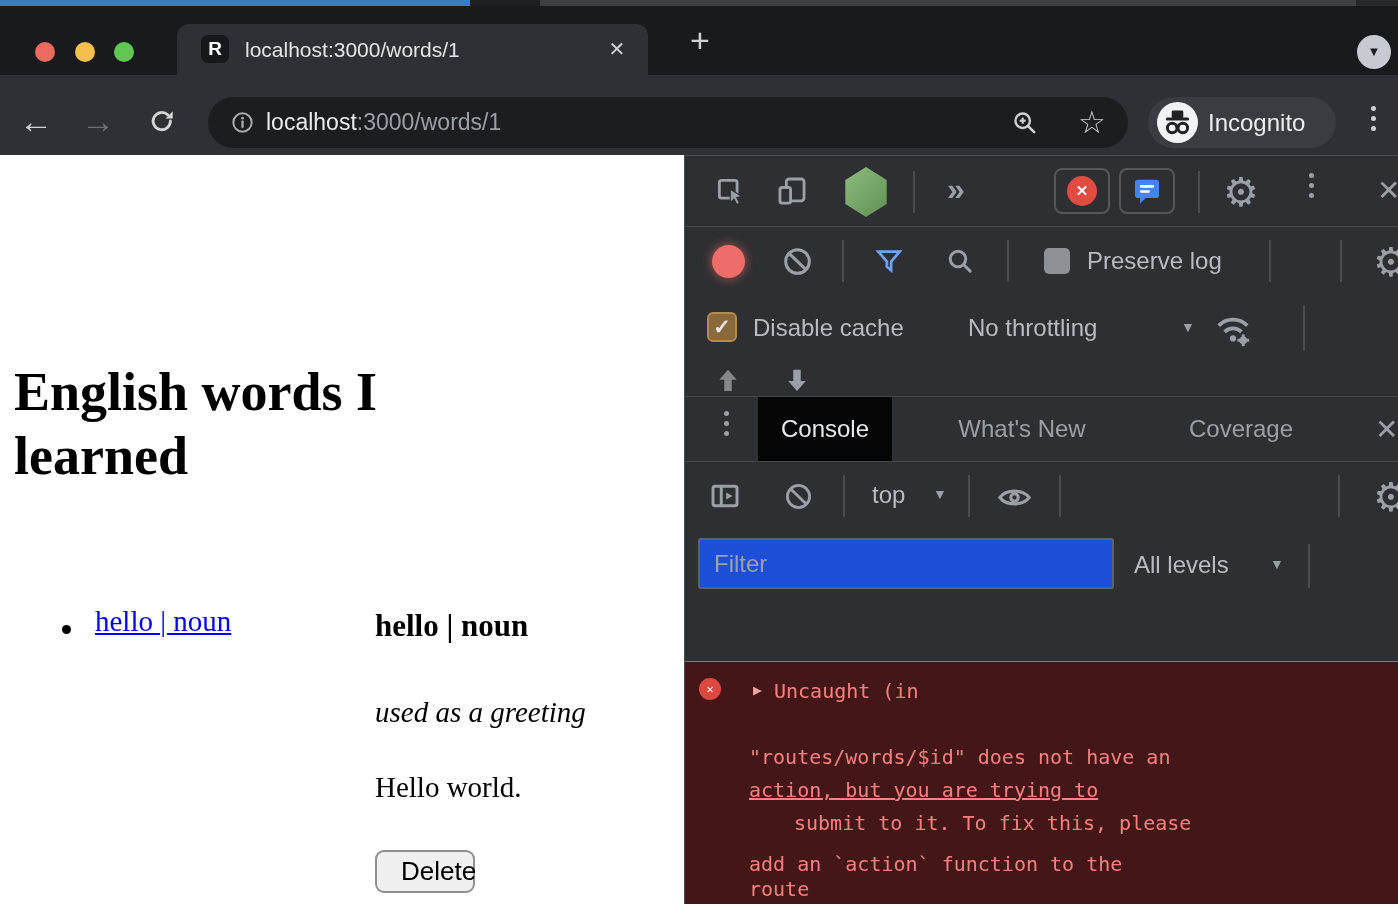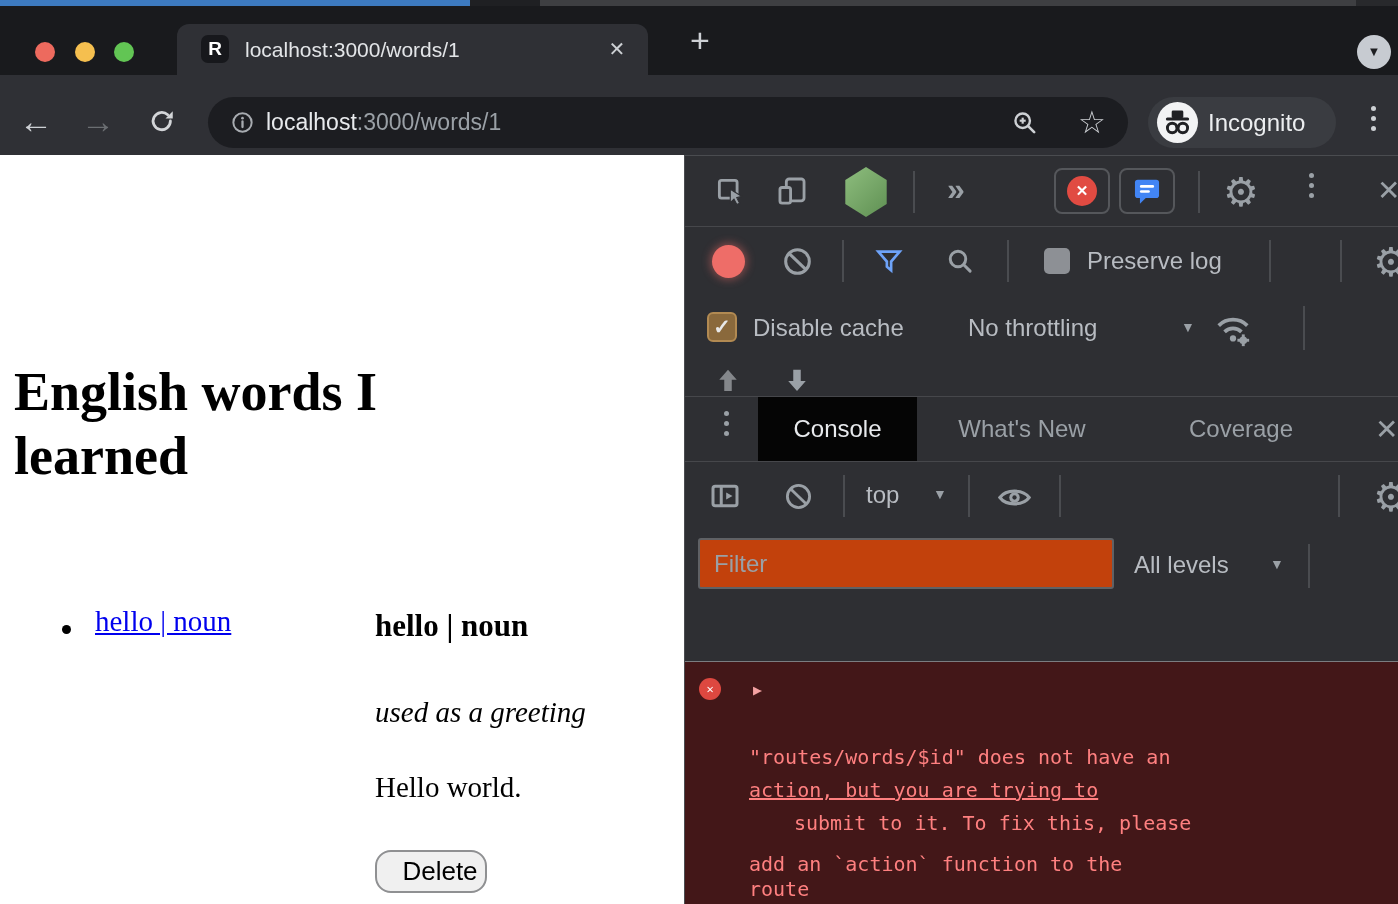--- a/index.html
+++ b/index.html
@@ -27,22 +27,22 @@
   .dots3{display:flex;flex-direction:column;gap:5px;align-items:center;}
   .dots3 i{width:5px;height:5px;border-radius:50%;background:#cdd0d4;display:block;}
   
   .page{top:155px;left:0;width:684px;height:749px;background:#ffffff;font-family:"Liberation Serif",serif;}
   .h1{left:14px;top:205px;width:540px;font-size:54px;line-height:64px;font-weight:bold;color:#000;}
   .bullet{left:62px;top:470px;width:9px;height:9px;border-radius:50%;background:#000;}
   .wordlink{left:95px;top:450px;font-size:29px;color:#0000ee;text-decoration:underline;}
   .dword{left:375px;top:453px;font-size:31px;font-weight:bold;color:#000;}
   .ddef{left:375px;top:541px;font-size:29px;font-style:italic;color:#000;}
   .dex{left:375px;top:616px;font-size:29px;color:#000;}
-  .delbtn{left:375px;top:695px;width:112px;height:43px;background:#f0f0f0;border:2px solid #8f9092;
-          border-radius:16px;font-family:"Liberation Sans",sans-serif;font-size:26px;color:#000;cursor:pointer;padding-left:24px;}
+  .delbtn{left:375px;top:695px;width:100px;height:43px;background:#f0f0f0;border:2px solid #8f9092;
+          border-radius:9px;font-family:"Liberation Sans",sans-serif;font-size:26px;color:#000;cursor:pointer;padding-left:24px;}
   
   .devtools{top:155px;left:684px;width:714px;height:749px;background:#2e2f33;box-sizing:border-box;
             border-left:1px solid #4a4c50;border-top:1px solid #4a4c50;color:#b8bcc2;}
   .row{left:0;width:713px;}
   .brdr{border-bottom:1px solid #46474b;box-sizing:border-box;}
   .vsep{width:2px;background:#4a4c50;}
   .dtgear{font-size:40px;color:#9aa0a6;line-height:1;}
   .dtx{font-size:28px;color:#9aa0a6;}
   .chev2{font-size:32px;color:#9aa0a6;font-weight:bold;}
   .iconbtn{width:56px;height:46px;border:2px solid #55575b;border-radius:8px;box-sizing:border-box;
@@ -50,21 +50,21 @@
   .errdot{width:30px;height:30px;border-radius:50%;background:#e14b42;color:#fff;font-size:15px;
           font-weight:bold;text-align:center;line-height:30px;}
   .record{width:33px;height:33px;border-radius:50%;background:#ee6d68;box-shadow:0 0 9px 2px rgba(238,109,104,.45);}
   .cbx{width:26px;height:26px;border-radius:5px;background:#8d9095;}
   .cbxon{width:30px;height:30px;border-radius:6px;background:#8a693c;border:2px solid #b28a52;box-sizing:border-box;
          color:#e8e8e8;font-size:21px;font-weight:bold;text-align:center;line-height:26px;}
   .dtlabel{font-size:24px;color:#b8bcc2;white-space:nowrap;}
   .ddarrow{font-size:14px;color:#9aa0a6;}
   .blacktab{background:#050505;color:#e8eaed;text-align:center;font-size:24px;}
   .graytab{color:#9aa0a6;font-size:24px;text-align:center;}
-  .filterinput{left:13px;top:8px;width:416px;height:51px;box-sizing:border-box;background:#c2410c;
+  .filterinput{left:13px;top:8px;width:416px;height:51px;box-sizing:border-box;background:#1d4ed8;
                border:2px solid #5f6165;border-radius:3px;color:#dfe1e4;font-size:24px;padding:0 14px;outline:none;
                font-family:"Liberation Sans",sans-serif;}
   .filterinput::placeholder{color:#9aa0a6;}
   .issuepill{left:9px;top:9px;width:214px;height:41px;box-sizing:border-box;border:2px solid #5a5c60;
              border-radius:9px;display:flex;align-items:center;padding:0 15px;gap:9px;}
   .errblock{left:0;top:505px;width:713px;height:244px;background:#431718;border-top:1px solid #7b7d80;
             box-sizing:border-box;font-family:"DejaVu Sans Mono",monospace;}
   .errline{position:absolute;left:64px;width:560px;height:33px;line-height:33px;font-size:20px;color:#ff8080;white-space:pre;}
   .erricon{position:absolute;left:14px;top:16px;width:22px;height:22px;border-radius:50%;background:#dd4840;
            color:#fff;font-size:12px;font-weight:bold;text-align:center;line-height:22px;}
@@ -257,42 +257,42 @@
           </svg>
       </div>
     </div>
 
     <div class="abs row brdr" style="top:241px;height:65px;">
       <div class="abs dots3" style="left:39px;top:14px;">
           <i style="background:#9aa0a6;"></i>
           <i style="background:#9aa0a6;"></i>
           <i style="background:#9aa0a6;"></i>
         </div>
-      <div class="abs blacktab" style="left:73px;top:0;width:159px;height:64px;line-height:64px;">Console</div>
+      <div class="abs blacktab" style="left:73px;top:0;width:134px;height:64px;line-height:64px;">Console</div>
       <div class="abs graytab" style="left:256px;top:0;width:162px;height:64px;line-height:64px;">What's New</div>
       <div class="abs graytab" style="left:492px;top:0;width:128px;height:64px;line-height:64px;">Coverage</div>
       <div class="abs dtx" style="left:690px;top:16px;">✕</div>
     </div>
 
     <div class="abs row" style="top:306px;height:68px;">
       <div class="abs" style="left:22px;top:16px;">
         <svg width="36" height="36" viewBox="0 0 24 24">
             <rect x="4" y="5.5" width="16" height="13" rx="1.5" fill="none" stroke="#9aa0a6" stroke-width="2"></rect>
             <line x1="9.5" y1="5.5" x2="9.5" y2="18.5" stroke="#9aa0a6" stroke-width="2"></line>
             <path d="M12.8 9.7 l4.2 2.3 -4.2 2.3 Z" fill="#9aa0a6"></path>
           </svg>
       </div>
       <div class="abs" style="left:98px;top:19px;">
         <svg width="31" height="31" viewBox="0 0 24 24">
             <circle cx="12" cy="12" r="8.6" fill="none" stroke="#9aa0a6" stroke-width="2.2"></circle>
             <line x1="6.2" y1="6.4" x2="17.8" y2="17.6" stroke="#9aa0a6" stroke-width="2.2"></line>
           </svg>
       </div>
       <div class="abs vsep" style="left:158px;top:13px;height:42px;"></div>
-      <div class="abs dtlabel" style="left:181px;top:19px;">top</div>
+      <div class="abs dtlabel" style="left:187px;top:19px;">top</div>
       <div class="abs ddarrow" style="left:248px;top:24px;">▼</div>
       <div class="abs vsep" style="left:283px;top:13px;height:42px;"></div>
       <div class="abs" style="left:311px;top:17px;">
         <svg width="37" height="37" viewBox="0 0 24 24">
             <path d="M2.5 12 C6.5 6.5 17.5 6.5 21.5 12 C17.5 17.5 6.5 17.5 2.5 12 Z" fill="none" stroke="#9aa0a6" stroke-width="2"></path>
             <circle cx="12" cy="12" r="3.4" fill="#9aa0a6"></circle>
             <circle cx="12" cy="12" r="1.4" fill="#2e2f33"></circle>
           </svg>
       </div>
       <div class="abs vsep" style="left:374px;top:13px;height:42px;"></div>
@@ -304,20 +304,21 @@
       <input class="abs filterinput" placeholder="Filter" style="">
       <div class="abs dtlabel" style="left:449px;top:21px;">All levels</div>
       <div class="abs ddarrow" style="left:585px;top:26px;">▼</div>
       <div class="abs vsep" style="left:623px;top:14px;height:44px;"></div>
     </div>
 
 
     <div class="abs errblock">
       <div class="erricon">✕</div>
       <div class="errtri">▶</div>
+      <div class="errline" style="top:13px;left:89px;">Uncaught (in</div>
       <div class="errline" style="top:79px;">"routes/words/$id" does not have an</div>
       <div class="errline" style="top:112px;text-decoration:underline;">action, but you are trying to</div>
       <div class="errline" style="top:145px;margin-left:45px;">submit to it. To fix this, please</div>
       <div class="errline" style="top:178px;margin-top:8px;">add an `action` function to the</div>
       <div class="errline" style="top:211px;">route</div>
     </div>
 
   </div>
 </div>
 

